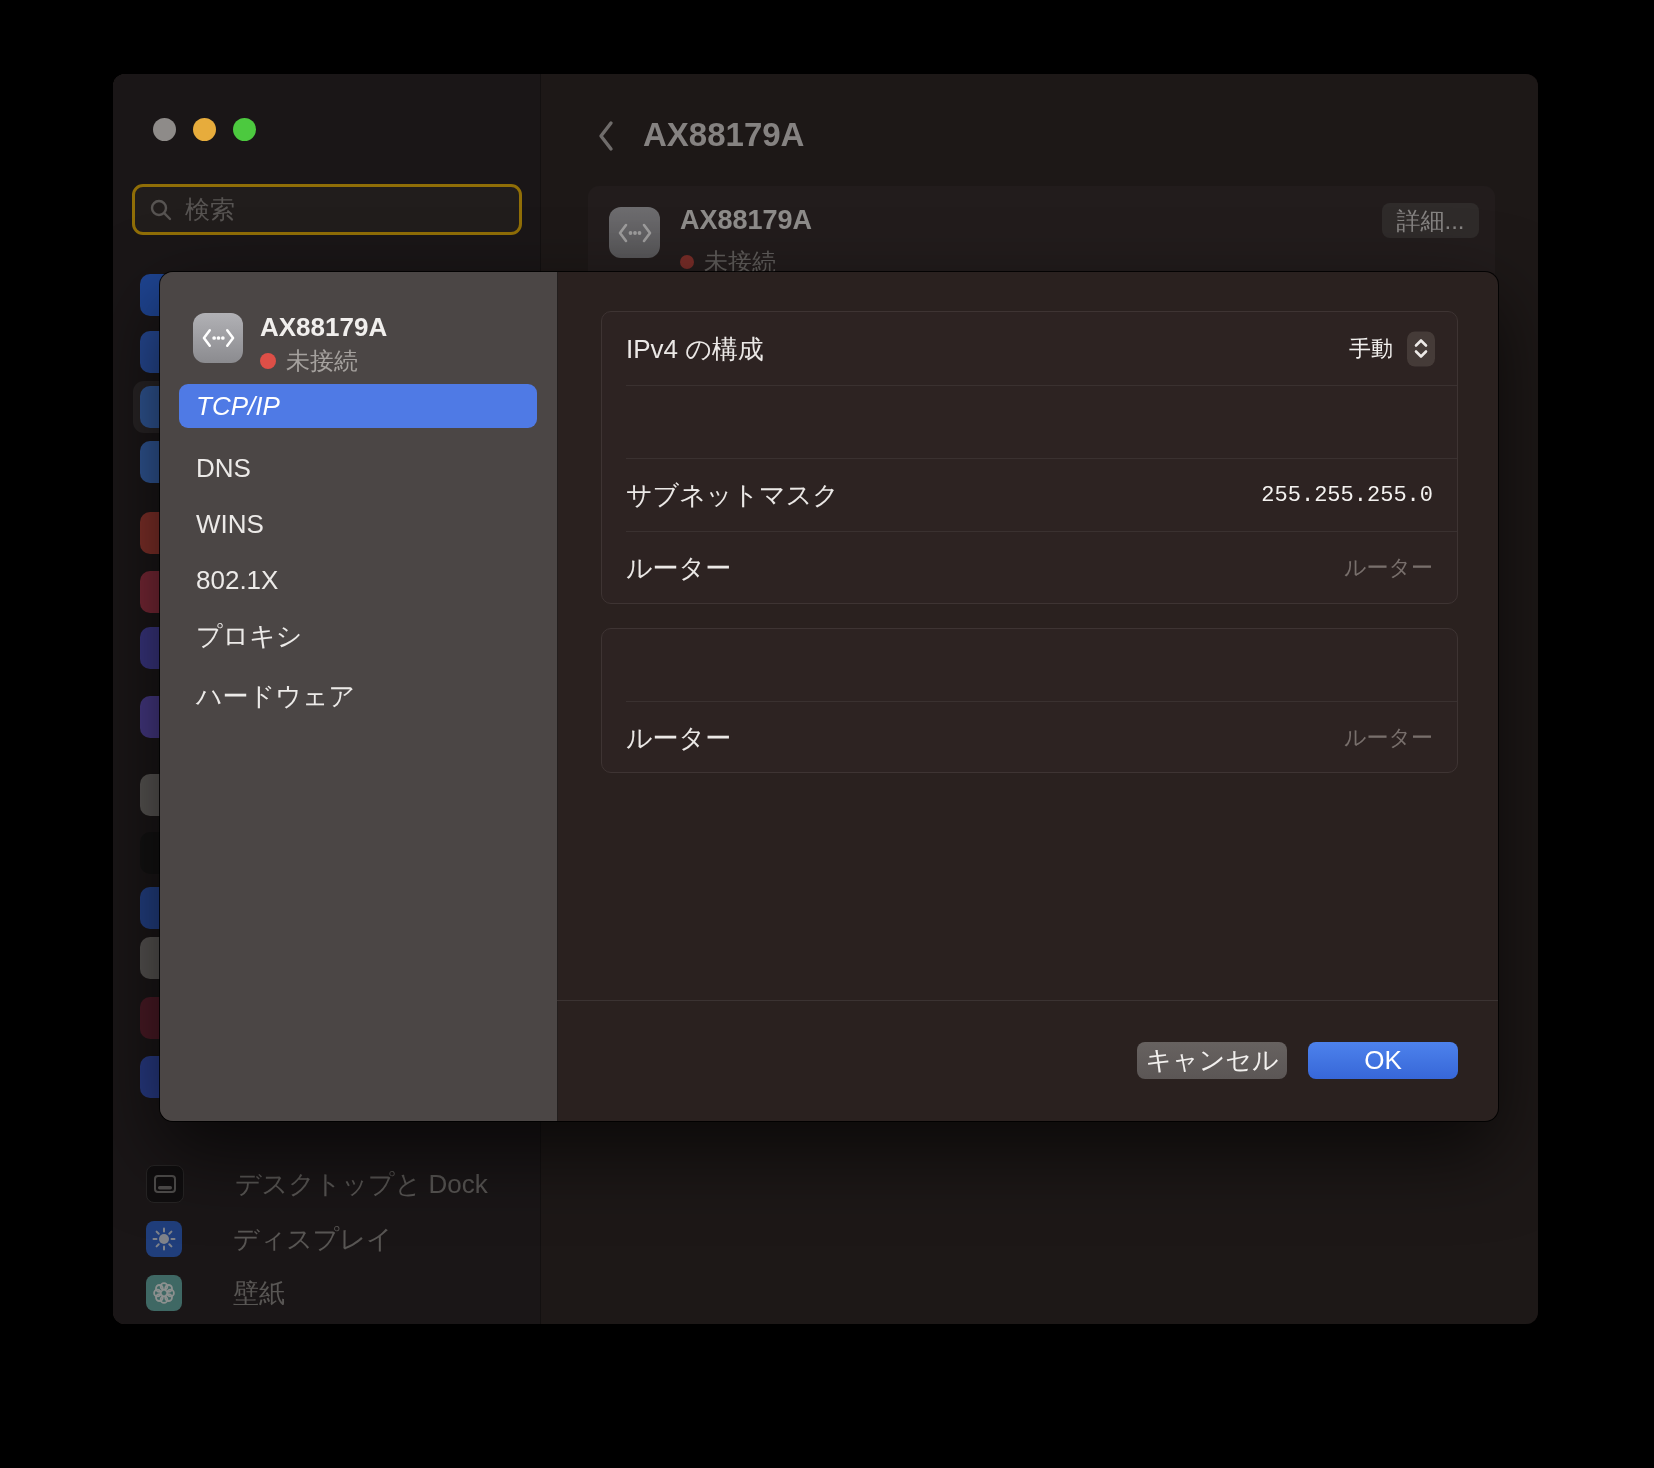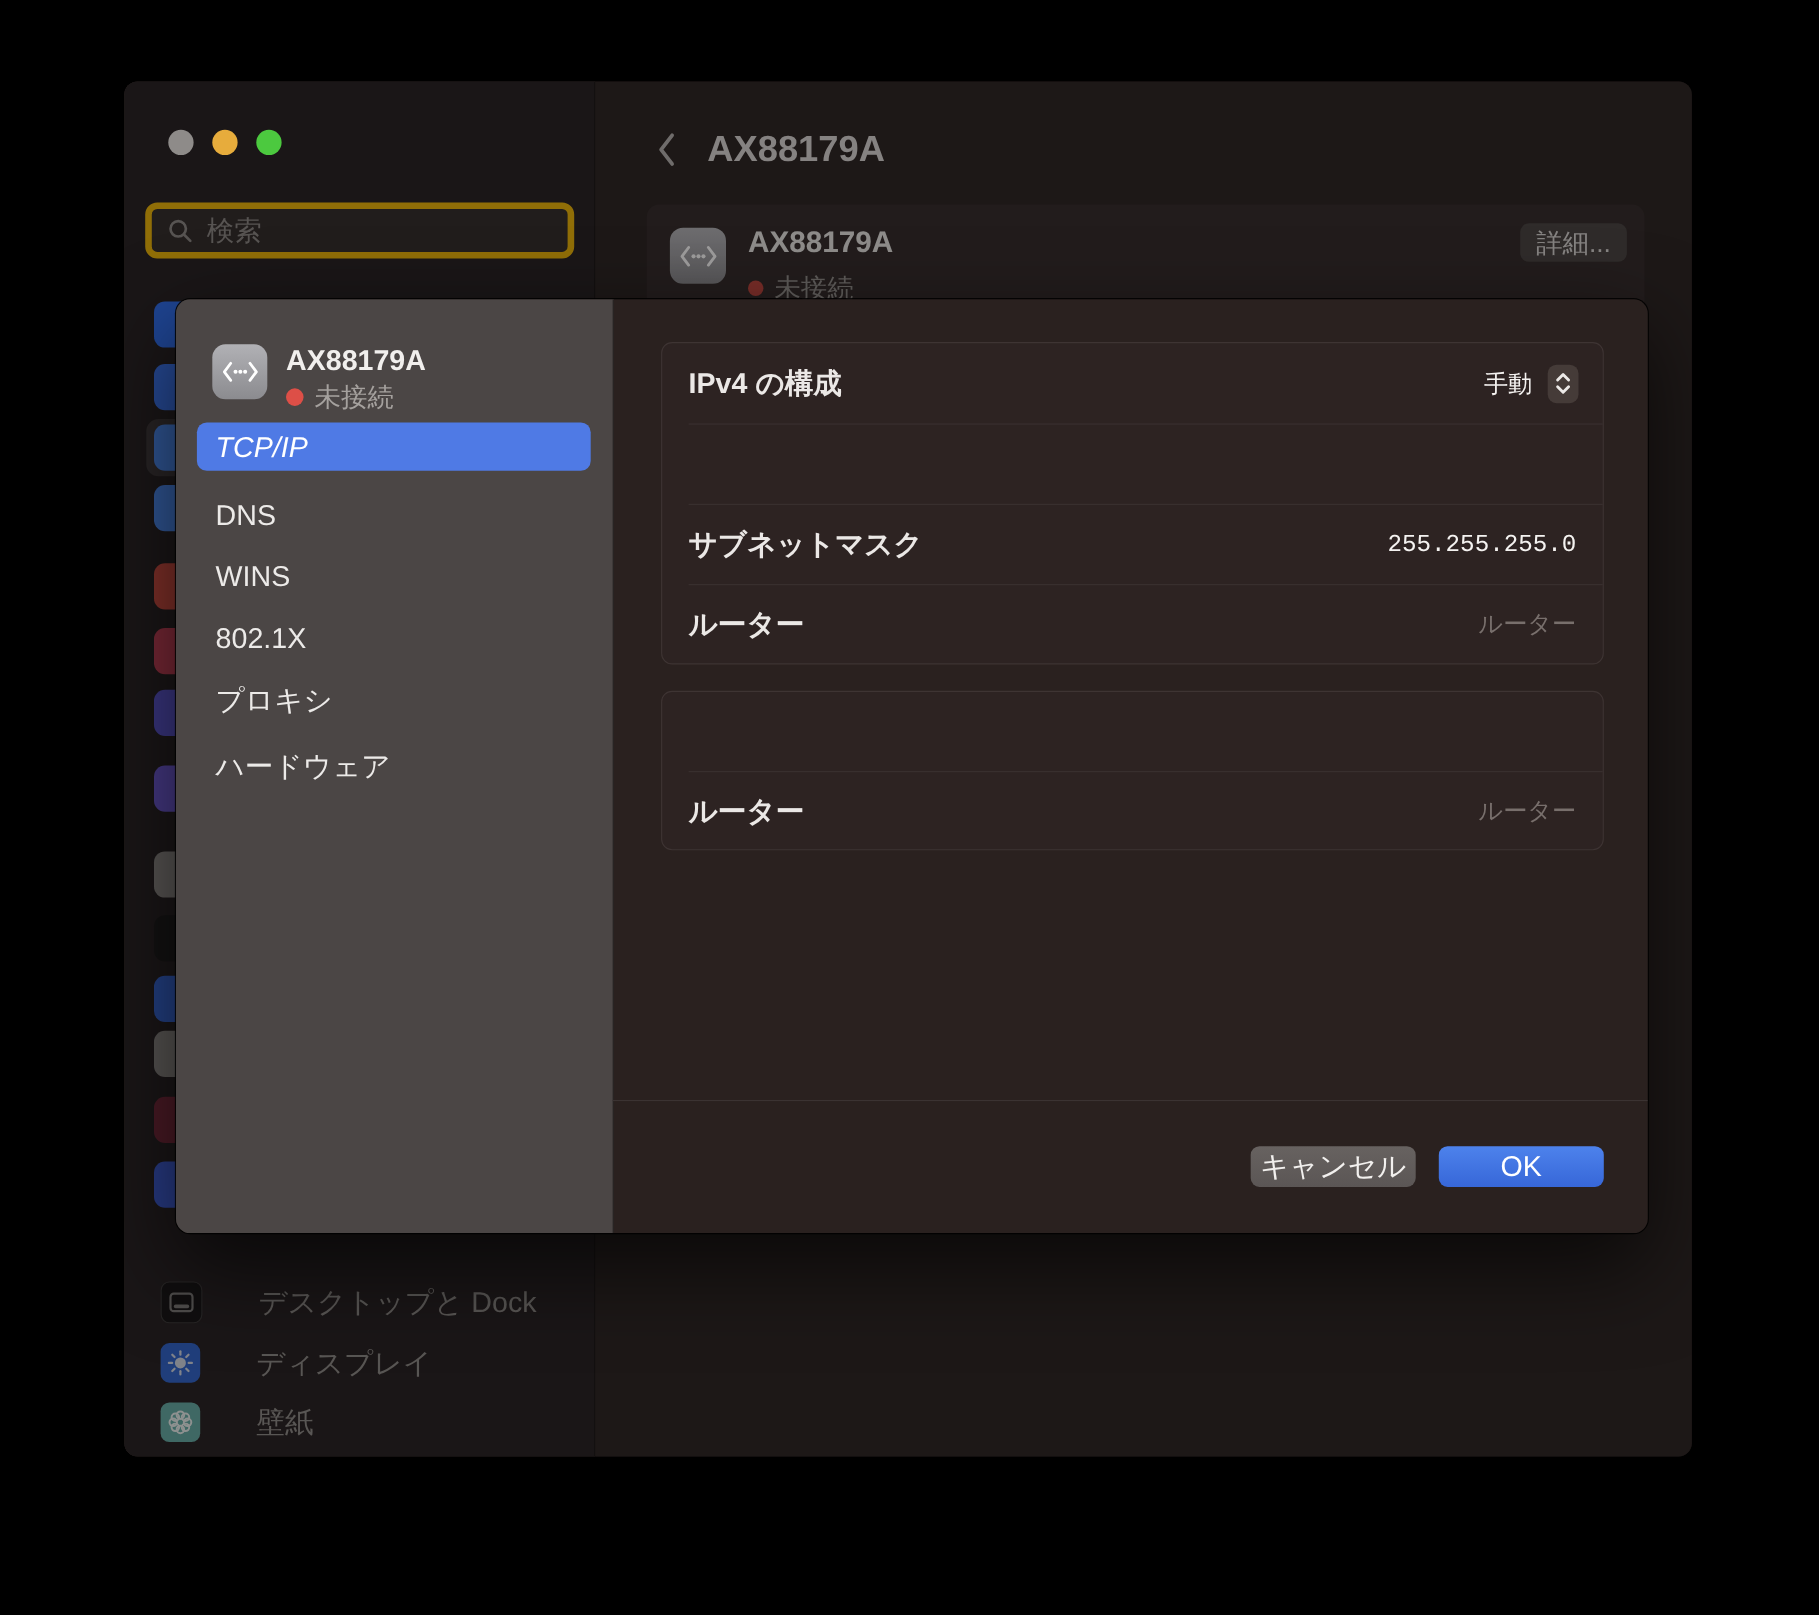--- a/index.html
+++ b/index.html
@@ -6,21 +6,21 @@
   .stage{position:relative;width:1654px;height:1468px;background:#000;overflow:hidden;
          font-family:"Liberation Sans","DejaVu Sans",sans-serif;-webkit-font-smoothing:antialiased;}
   .window{position:absolute;left:113px;top:74px;width:1425px;height:1250px;border-radius:12px;
           background:#2b2322;box-shadow:0 0 0 1px rgba(0,0,0,.8),0 20px 60px rgba(0,0,0,.6);overflow:hidden;}
   .win-sidebar{position:absolute;left:0;top:0;width:427px;height:100%;background:#262122;border-right:1px solid #1a1716;}
   
   .lights{position:absolute;left:40px;top:44px;z-index:6;display:flex;gap:17px;}
   .light{width:23px;height:23px;border-radius:50%;}
   
   .search{position:absolute;left:19px;top:110px;width:390px;height:51px;z-index:1;border-radius:11px;
-          background:#312c2b;border:6px solid #eab308;display:flex;align-items:center;box-sizing:border-box;padding:0 14px;}
+          background:#312c2b;border:3px solid #eab308;display:flex;align-items:center;box-sizing:border-box;padding:0 14px;}
   .search svg{flex:0 0 auto;margin-right:12px;}
   .search .ph{color:#8b8784;font-size:25px;}
   
   .strip-icon{position:absolute;left:27px;width:42px;height:42px;border-radius:10px;z-index:1;}
   .strip-hl{position:absolute;left:20px;top:307px;width:56px;height:52px;border-radius:11px;background:#3c3839;z-index:1;}
   
   .side-row{position:absolute;left:33px;z-index:1;display:flex;align-items:center;gap:18px;}
   .side-ic{width:36px;height:36px;border-radius:8px;flex:0 0 auto;display:flex;align-items:center;justify-content:center;}
   .side-label{color:#8d8a87;font-size:26px;white-space:nowrap;margin-left:33px;}
   
@@ -47,21 +47,21 @@
   .sheet-dev-title{position:absolute;left:100px;top:40px;color:#f1efed;font-size:26px;font-weight:600;}
   .sheet-dev-status{position:absolute;left:100px;top:73px;display:flex;align-items:center;gap:10px;}
   .sheet-dev-status .dot{width:16px;height:16px;background:#dd4f47;}
   .sheet-dev-status span{color:#a5a19e;font-size:24px;}
   .tab{position:absolute;left:19px;width:358px;height:44px;border-radius:9px;display:flex;align-items:center;
        padding-left:17px;box-sizing:border-box;color:#eceae8;font-size:26px;}
   .tab.sel{background:#4f7ae5;color:#ffffff;font-style:italic;}
   
   .gbox{position:absolute;left:441px;width:857px;background:#2d2322;border:1px solid #3e3433;border-radius:10px;box-sizing:border-box;}
   .frow{position:absolute;left:0;width:100%;height:73px;}
-  .frow .lab{position:absolute;left:24px;top:50%;transform:translateY(-50%);color:#ebe8e6;font-size:26px;white-space:nowrap;font-weight:bold;}
+  .frow .lab{position:absolute;left:24px;top:50%;transform:translateY(-50%);color:#ebe8e6;font-size:26px;white-space:nowrap;}
   .frow .val{position:absolute;right:24px;top:50%;transform:translateY(-50%);color:#f4f2f0;font-size:22px;white-space:nowrap;font-family:Liberation Mono, monospace;}
   .frow .val.ph{color:#786f6c;}
   .frow .val.with-step{right:64px;}
   .fdiv{position:absolute;left:24px;right:0;height:1px;background:#3a3130;}
   .stepper{position:absolute;right:22px;top:50%;transform:translateY(-50%);width:28px;height:35px;border-radius:8px;
            background:#453b38;display:flex;align-items:center;justify-content:center;}
   
   .foot-div{position:absolute;left:397px;right:0;top:728px;height:1px;background:#3b3332;}
   .btn{position:absolute;top:770px;width:150px;height:37px;border-radius:8px;display:flex;align-items:center;justify-content:center;
        font-size:26px;color:#f2f0ee;}

